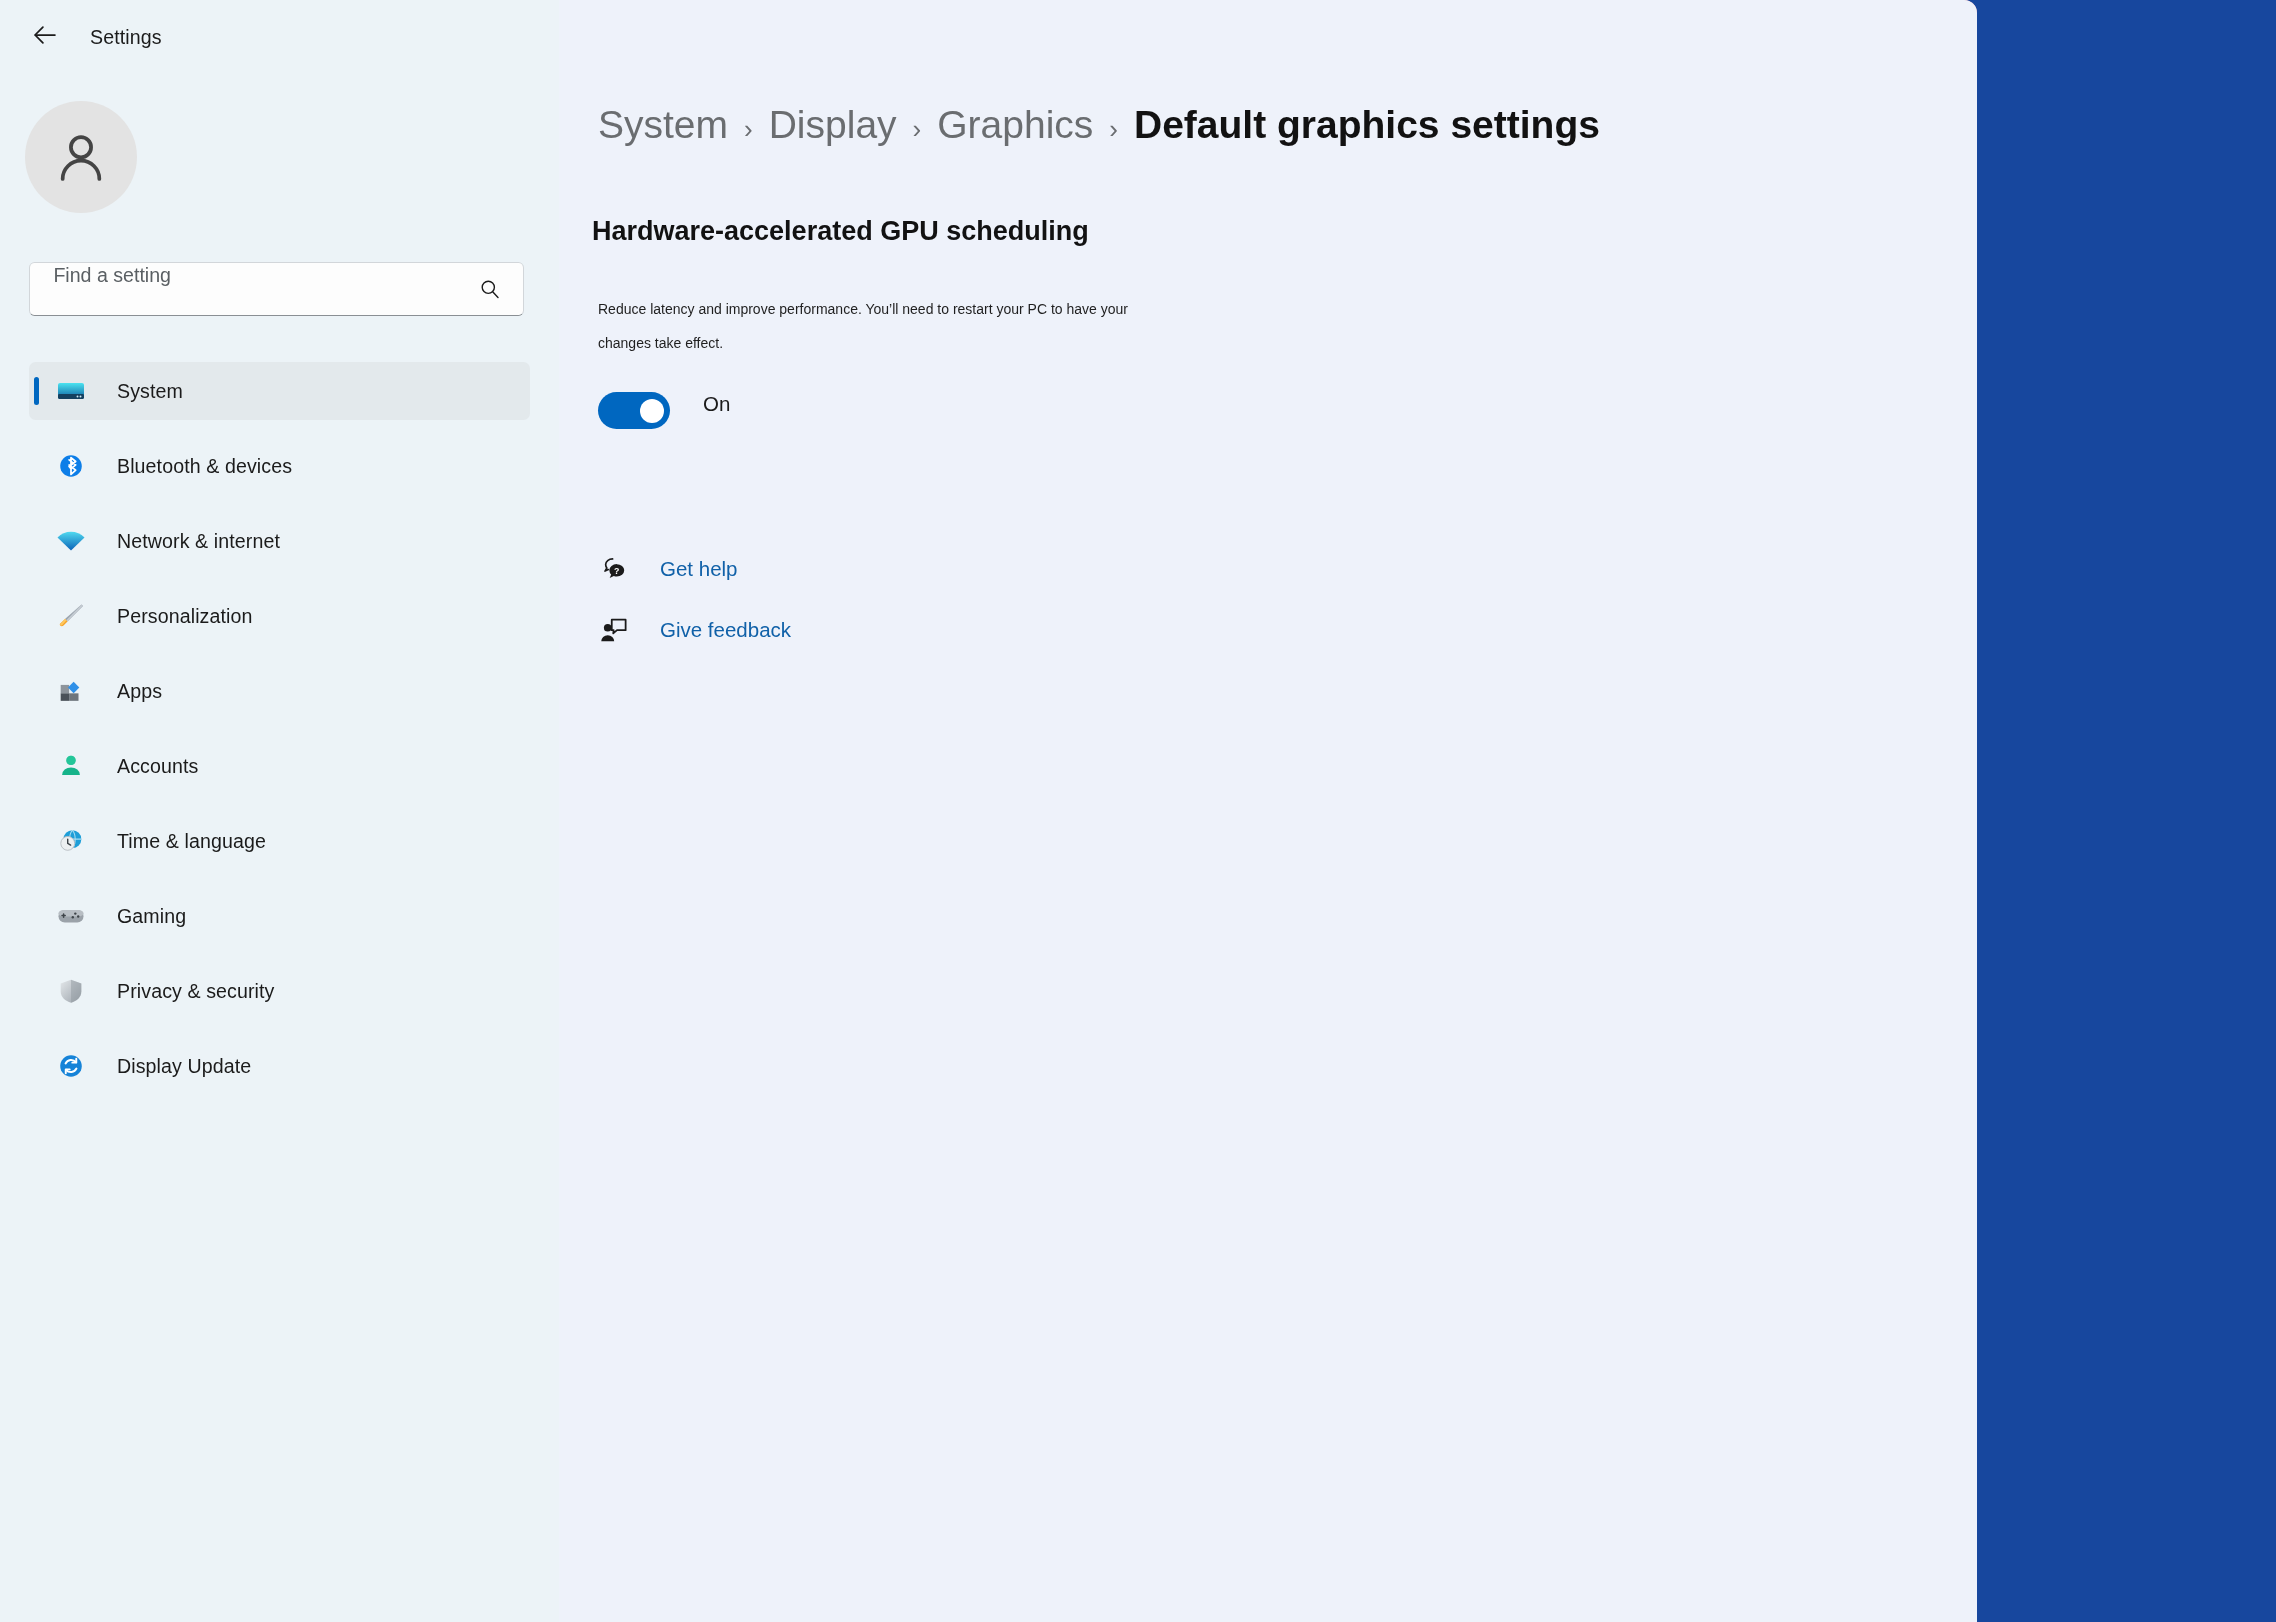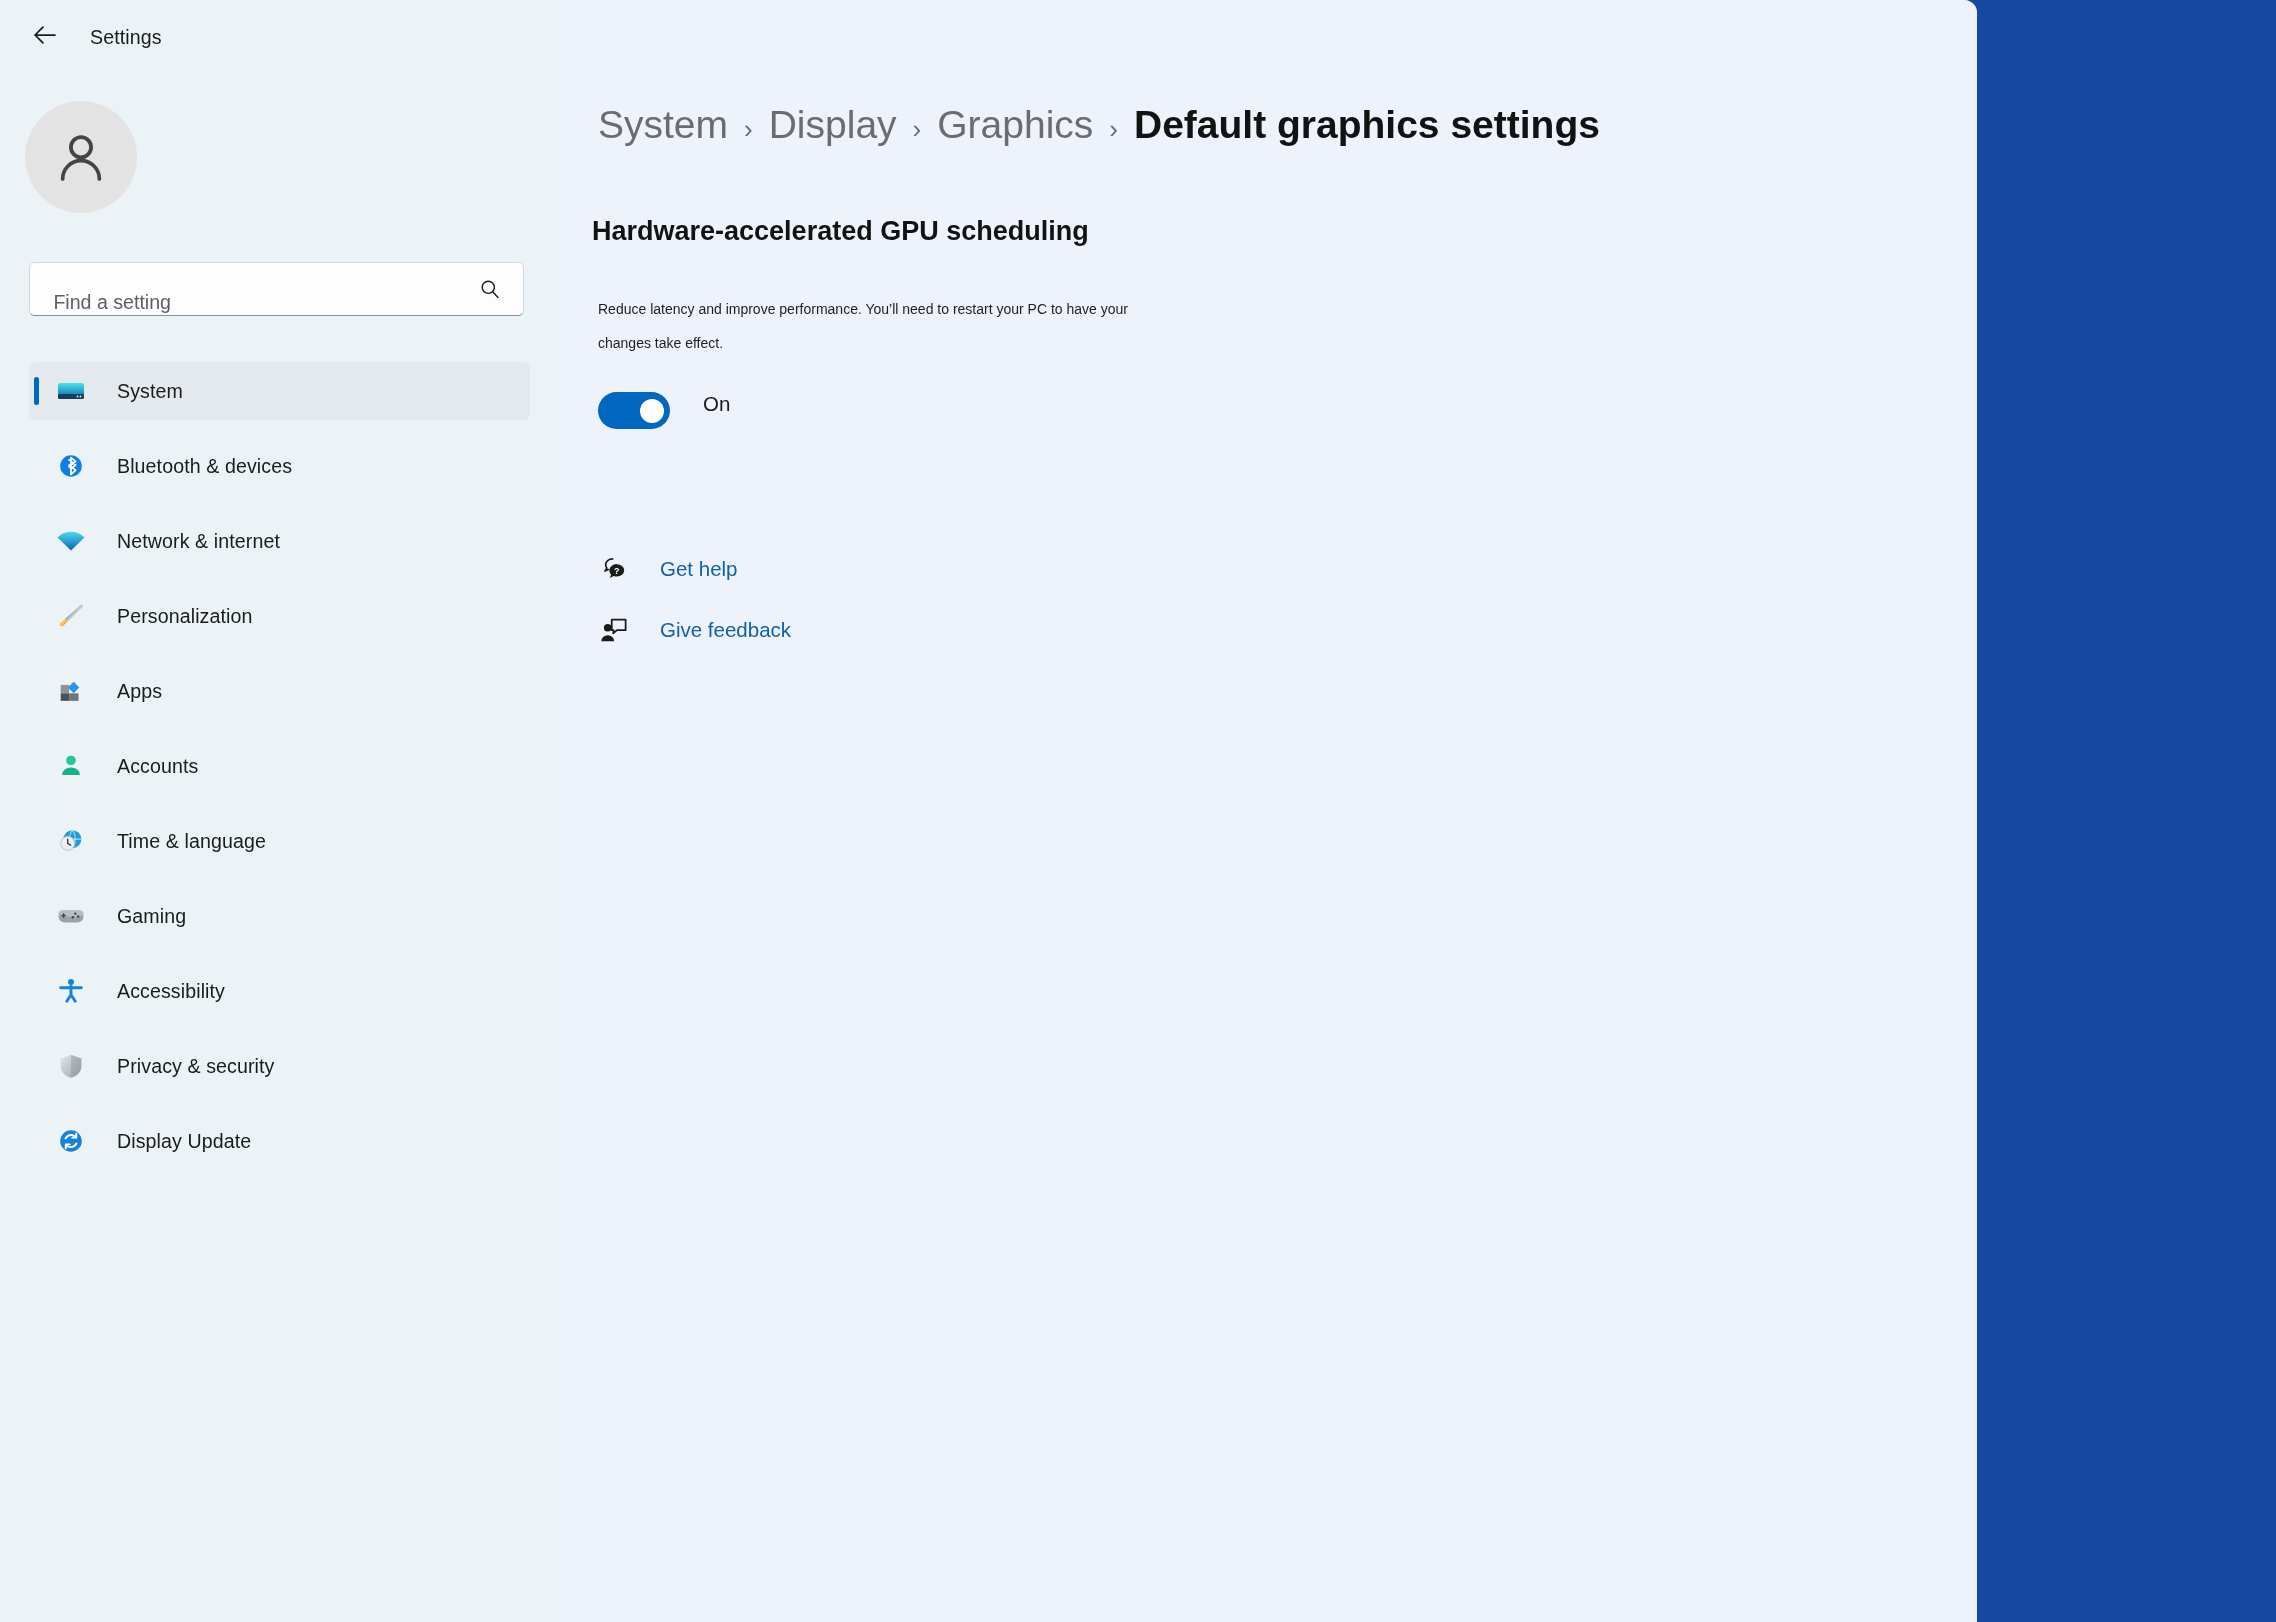--- a/index.html
+++ b/index.html
@@ -82,21 +82,21 @@
     position: absolute;
     left: 29px; top: 262px;
     width: 495px;
     height: 54px;
     background: #fdfdfd;
     border: 0.9px solid #d2d6da;
     border-bottom: 1.9px solid #8a8f94;
     border-radius: 5.6px;
     box-sizing: border-box;
     display: flex;
-    align-items: flex-end;
+    align-items: flex-start;
     cursor: text;
   }
   #search-input {
     border: none;
     outline: none;
     background: transparent;
     font-family: "Liberation Sans", sans-serif;
     font-size: 19.6px;
     color: #333;
     margin-left: 21.4px;
@@ -393,31 +393,20 @@
             <rect x="3.5" y="10" width="25" height="6.5" rx="5" fill="#b8bec4"></rect>
             <path d="M8.6 14 v3.2 M7 15.6 h3.2" stroke="#3e4449" stroke-width="1.5" stroke-linecap="round"></path>
             <circle cx="20.3" cy="13.6" r="1.2" fill="#3e4449"></circle>
             <circle cx="23.2" cy="16.5" r="1.2" fill="#3e4449"></circle>
             <circle cx="17.8" cy="17.2" r="1.2" fill="#3e4449"></circle>
           </svg>
         </span>
         <span class="nav-label">Gaming</span>
       </div>
 
-      <div class="nav-item">
-
-        <span class="nav-icon">
-          <svg width="30" height="30" viewBox="0 0 32 32">
-            <circle cx="16" cy="6.5" r="3.2" fill="#1683d8"></circle>
-            <path d="M5 12.6 h22" stroke="#1683d8" stroke-width="3.1" stroke-linecap="round"></path>
-            <path d="M16 11 v9 M16 20 l-4.5 7 M16 20 l4.5 7" stroke="#1683d8" stroke-width="3.1" stroke-linecap="round" fill="none"></path>
-          </svg>
-        </span>
-        <span class="nav-label">Accessibility</span>
-      </div>
 
       <div class="nav-item">
 
         <span class="nav-icon">
           <svg width="30" height="30" viewBox="0 0 32 32">
             <defs>
                 <linearGradient id="g-sh" x1="0" y1="0" x2="1" y2="1">
               <stop offset="0" stop-color="#e3e7ea"></stop>
                   <stop offset="1" stop-color="#9aa2aa"></stop>
             </linearGradient>

